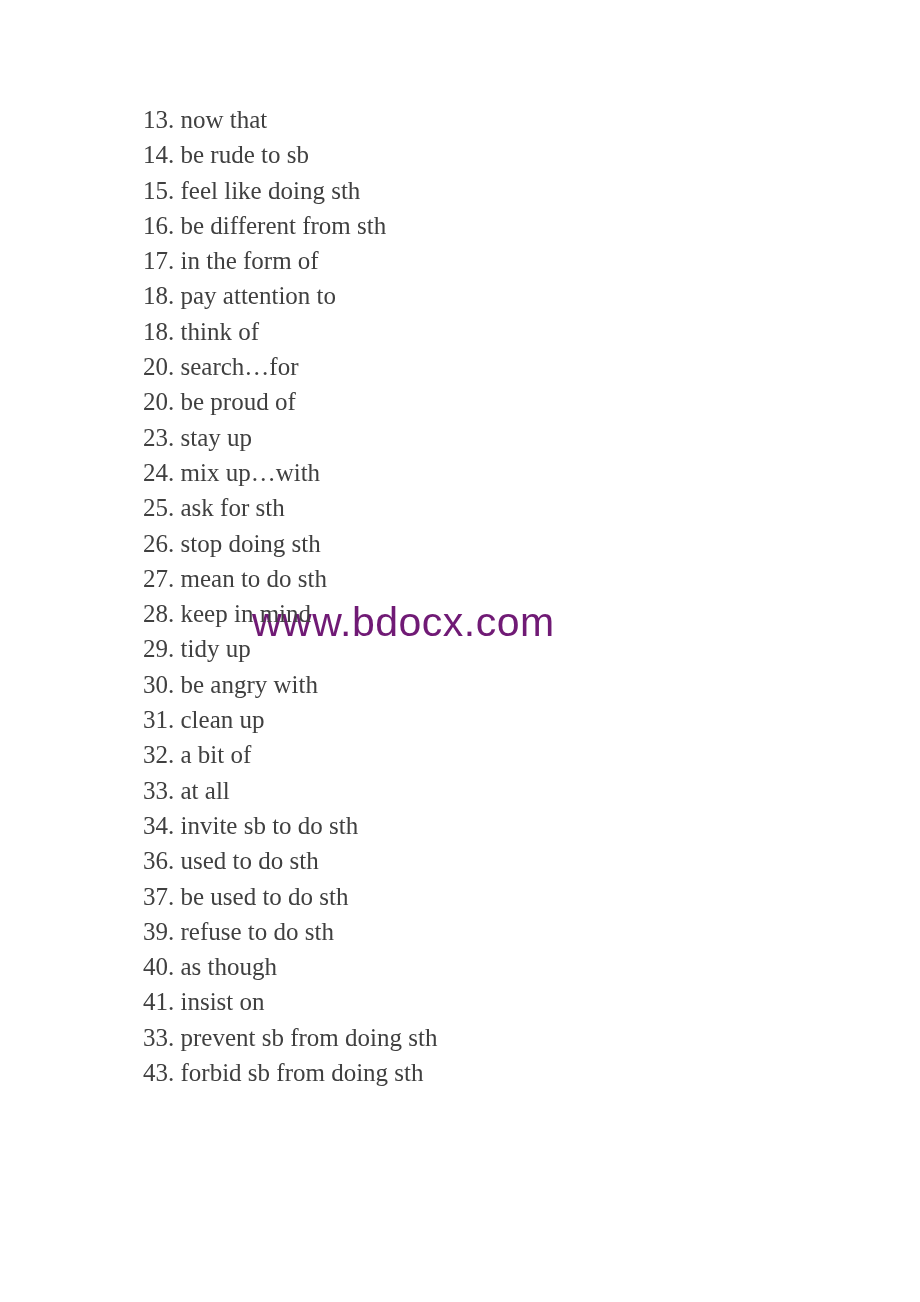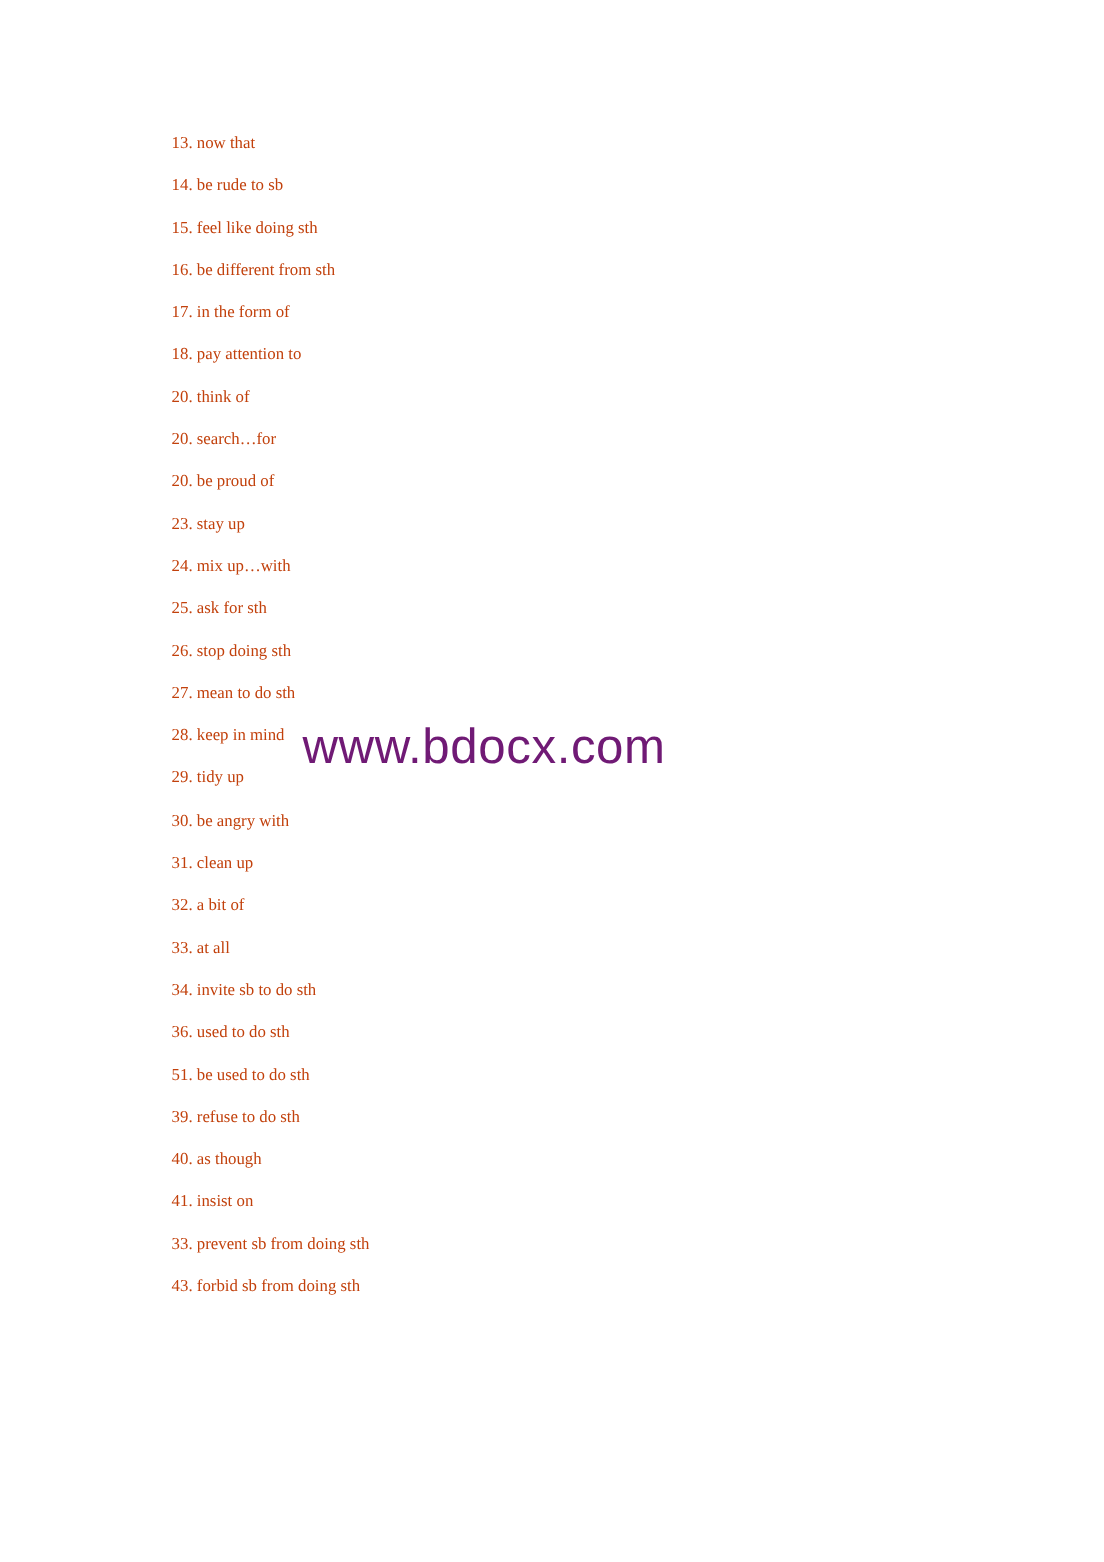--- a/index.html
+++ b/index.html
@@ -39,56 +39,56 @@
     top: 108px;
     width: 700px;
     margin: 0;
     padding: 0;
     list-style: none;
     z-index: 1;
   }
   #phrase-list li {
     height: 35.3px;
     line-height: 24px;
-    font-size: 14px;
-    color: #c2410c;
+    font-size: 25px;
+    color: #404040;
     white-space: nowrap;
   }
 </style>
 </head>
 <body>
 
 <div id="page">
 
   <div id="watermark">www.bdocx.com</div>
 
   <ol id="phrase-list">
       <li>13. now that</li>
       <li>14. be rude to sb</li>
       <li>15. feel like doing sth</li>
       <li>16. be different from sth</li>
       <li>17. in the form of</li>
       <li>18. pay attention to</li>
-      <li>20. think of</li>
+      <li>18. think of</li>
       <li>20. search…for</li>
       <li>20. be proud of</li>
       <li>23. stay up</li>
       <li>24. mix up…with</li>
       <li>25. ask for sth</li>
       <li>26. stop doing sth</li>
       <li>27. mean to do sth</li>
       <li>28. keep in mind</li>
       <li>29. tidy up</li>
       <li>30. be angry with</li>
       <li>31. clean up</li>
       <li>32. a bit of</li>
       <li>33. at all</li>
       <li>34. invite sb to do sth</li>
       <li>36. used to do sth</li>
-      <li>51. be used to do sth</li>
+      <li>37. be used to do sth</li>
       <li>39. refuse to do sth</li>
       <li>40. as though</li>
       <li>41. insist on</li>
       <li>33. prevent sb from doing sth</li>
       <li>43. forbid sb from doing sth</li>
     </ol>
 
 </div>
 
 </body></html>

